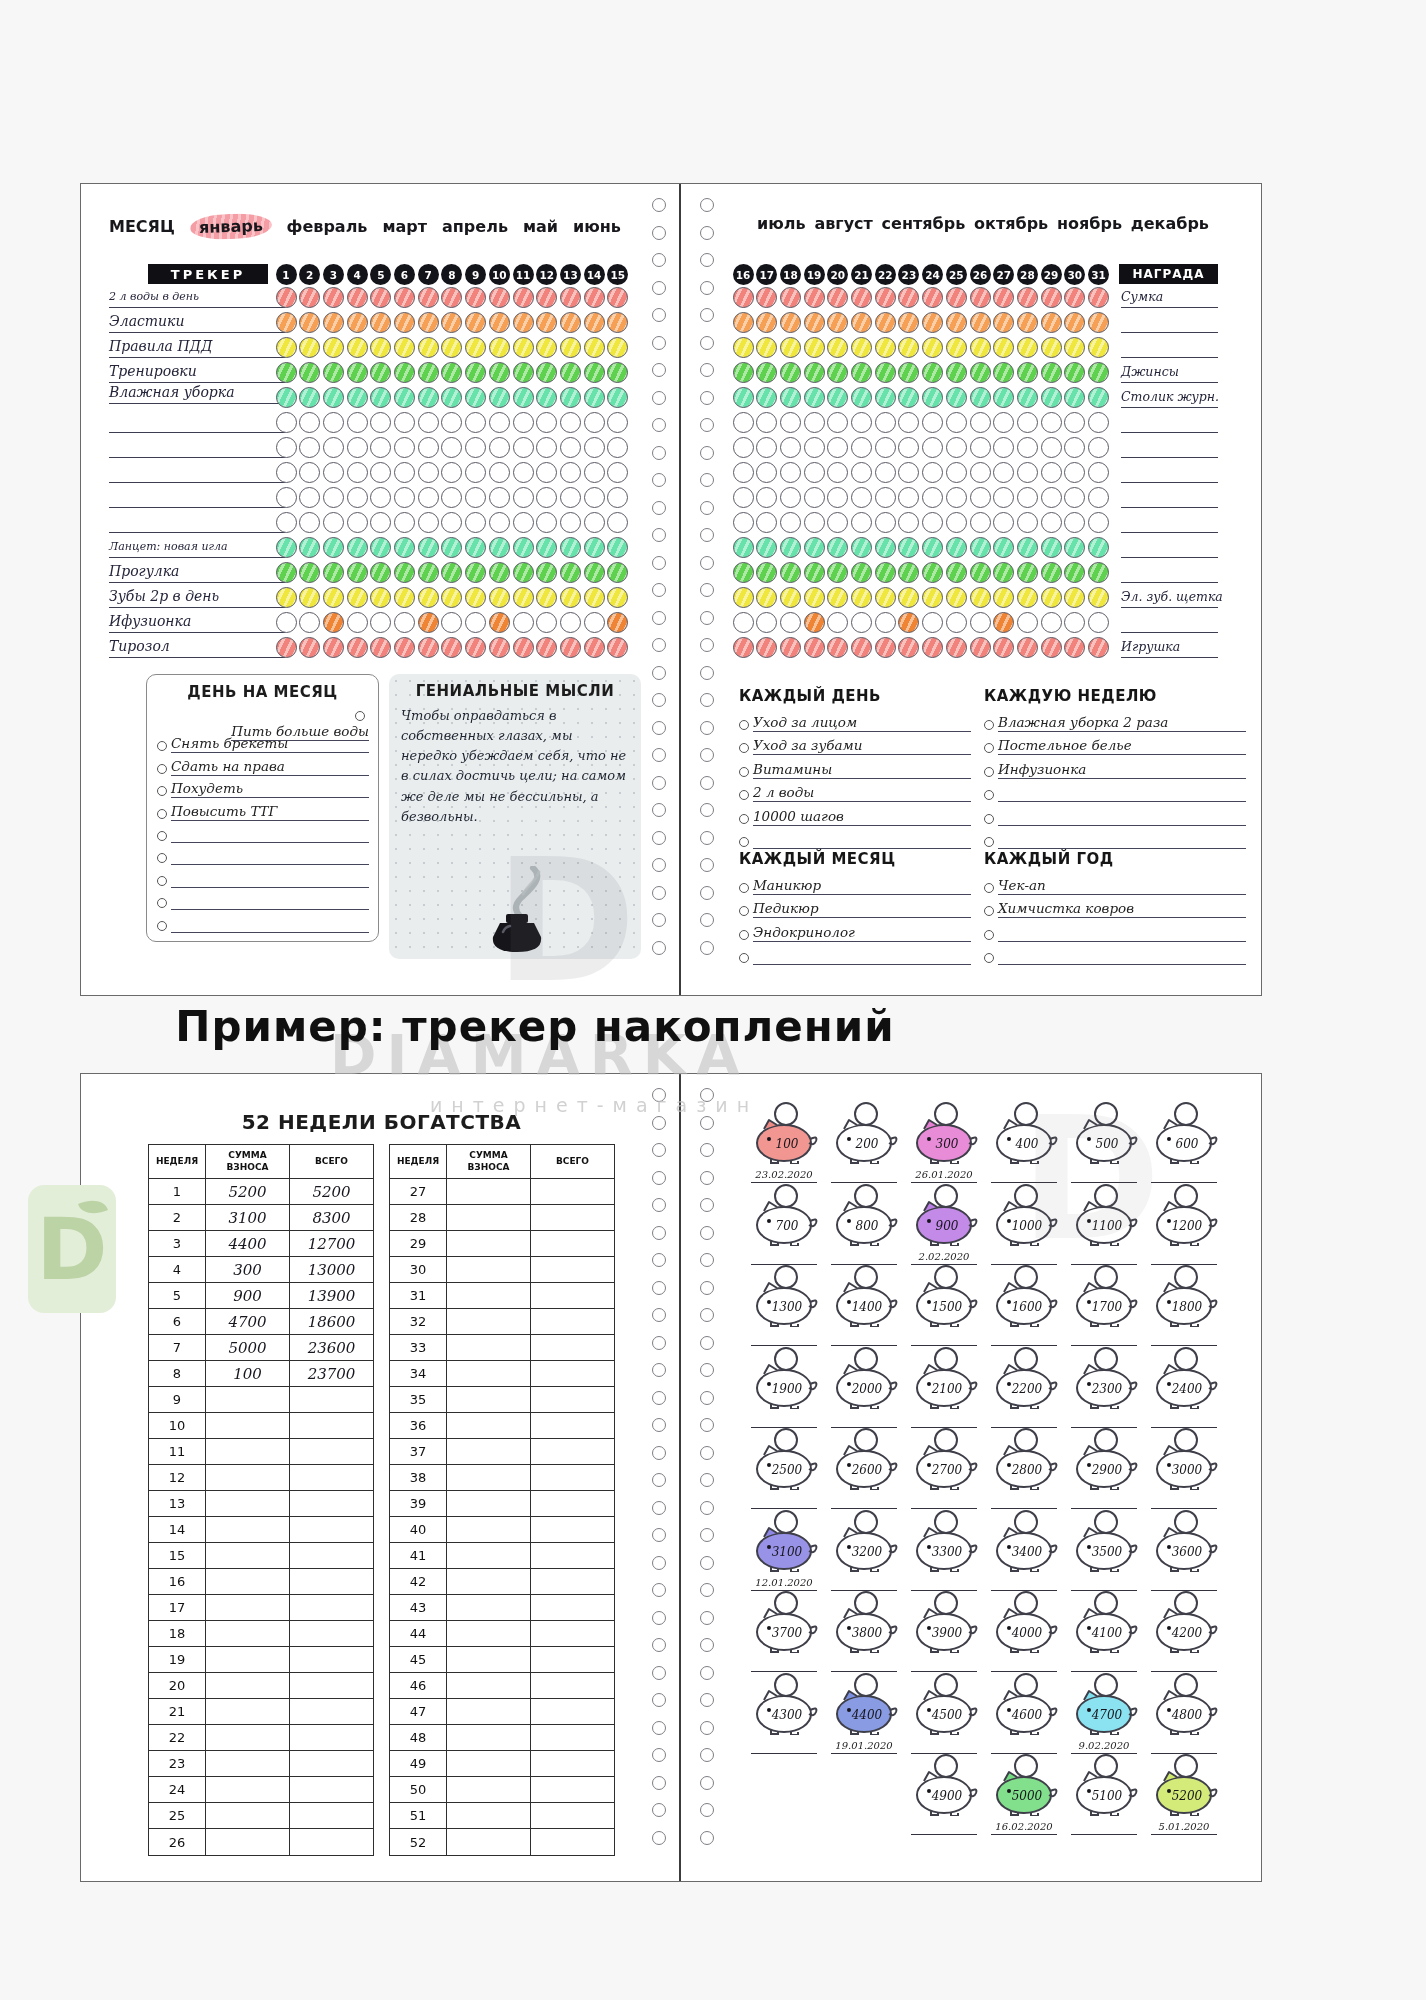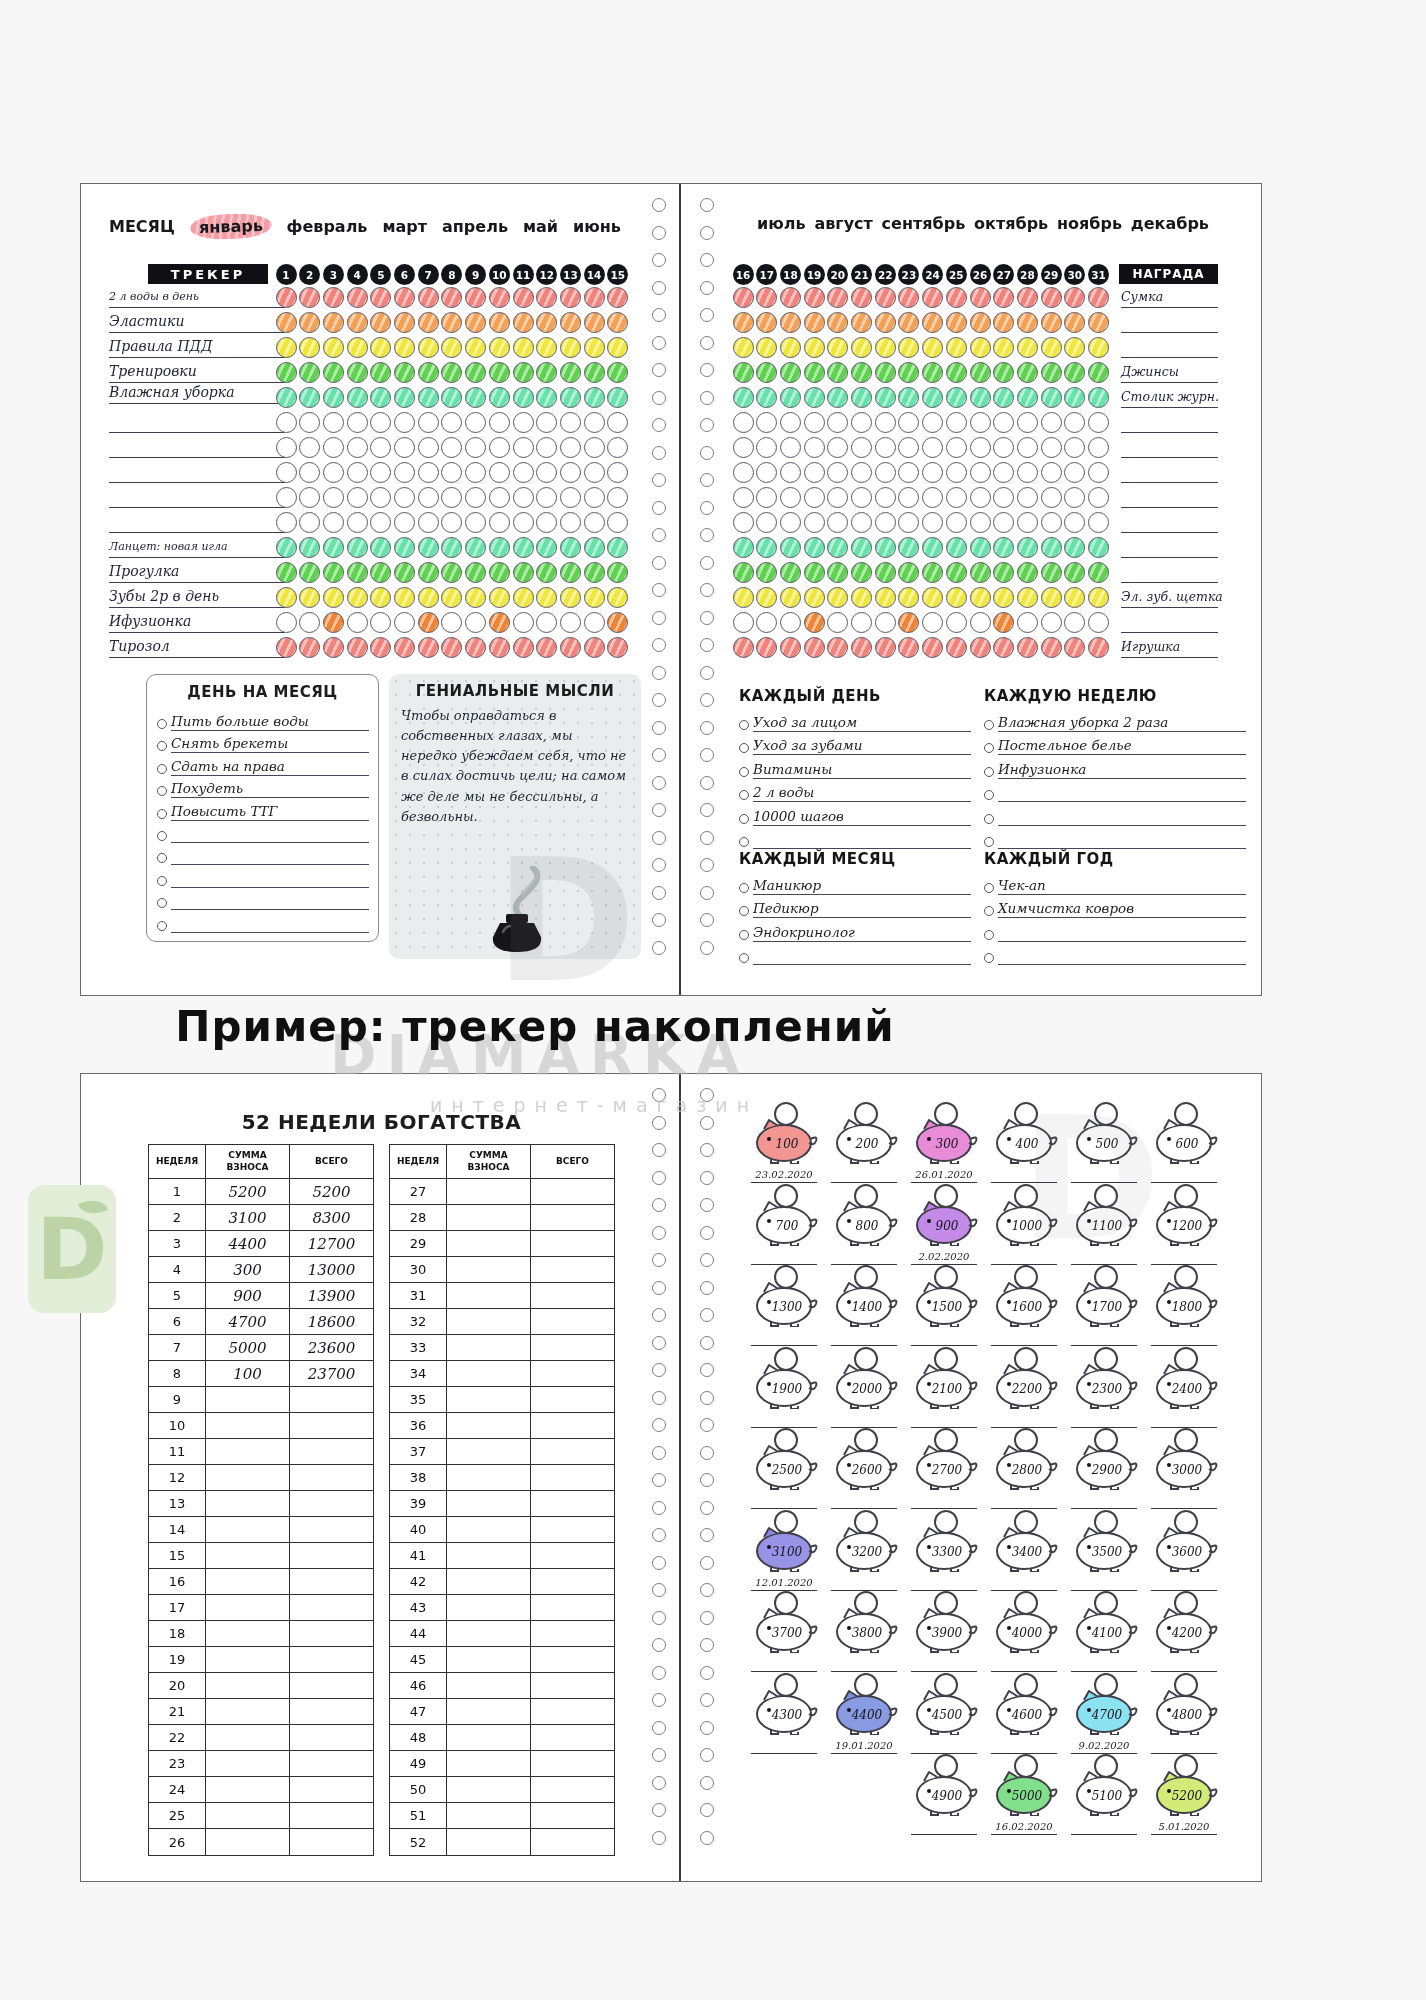--- a/index.html
+++ b/index.html
@@ -65,21 +65,21 @@
         <span>октябрь</span>
         <span>ноябрь</span>
         <span>декабрь</span>
       </div>
     <div class="abs blackbar" style="left:67px;top:80px;width:120px;height:20px;">ТРЕКЕР</div>
     <div class="abs blackbar" style="left:1038px;top:80px;width:99px;height:20px;letter-spacing:1px;font-size:12px;">НАГРАДА</div>
 
     <div class="abs rbox" style="left:65px;top:490px;width:233px;height:268px;">
       <div class="boxtitle" style="margin-top:8px;">ДЕНЬ НА МЕСЯЦ</div>
       <div id="goalItems">
-          <div class="gline" style="left: 10px; top: 36px; width: 212px; height: 20px;">
+          <div class="gline" style="left: 10px; top: 36px; width: 212px; height: 20px; flex-direction: column;">
             <div class="ring"></div>
             <div class="gtext">Пить больше воды</div>
           </div>
           <div class="gline" style="left: 10px; top: 58.4px; width: 212px; height: 20px;">
             <div class="ring"></div>
             <div class="gtext">Снять брекеты</div>
           </div>
           <div class="gline" style="left: 10px; top: 80.8px; width: 212px; height: 20px;">
             <div class="ring"></div>
             <div class="gtext">Сдать на права</div>

